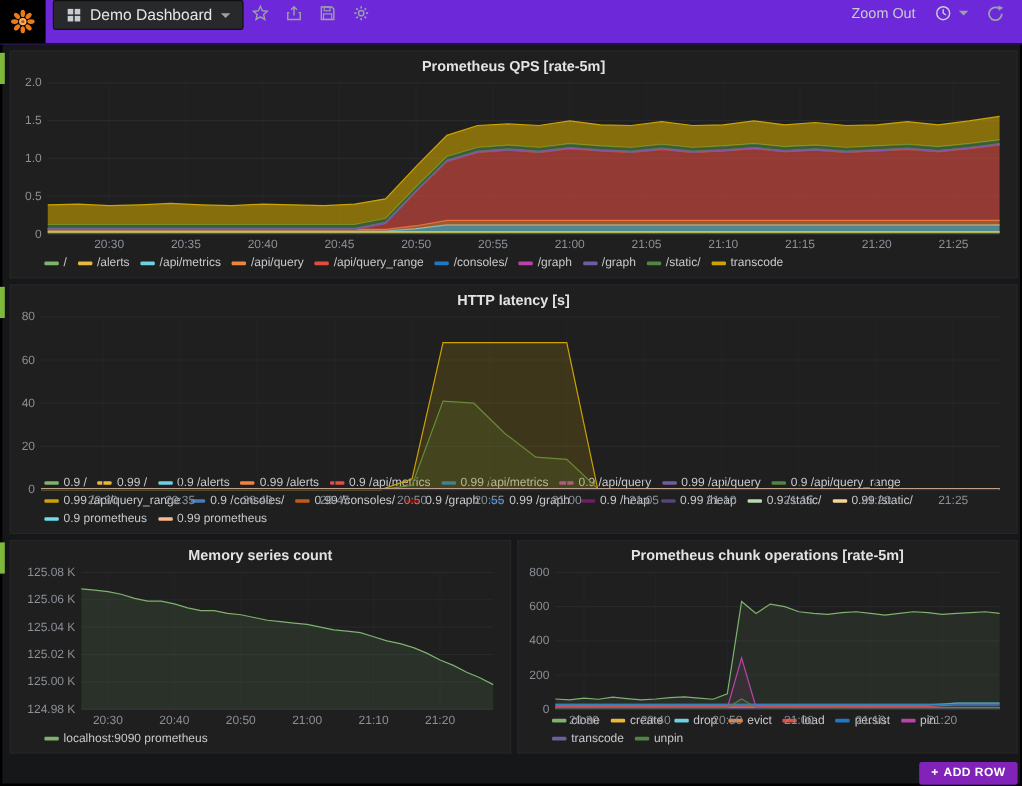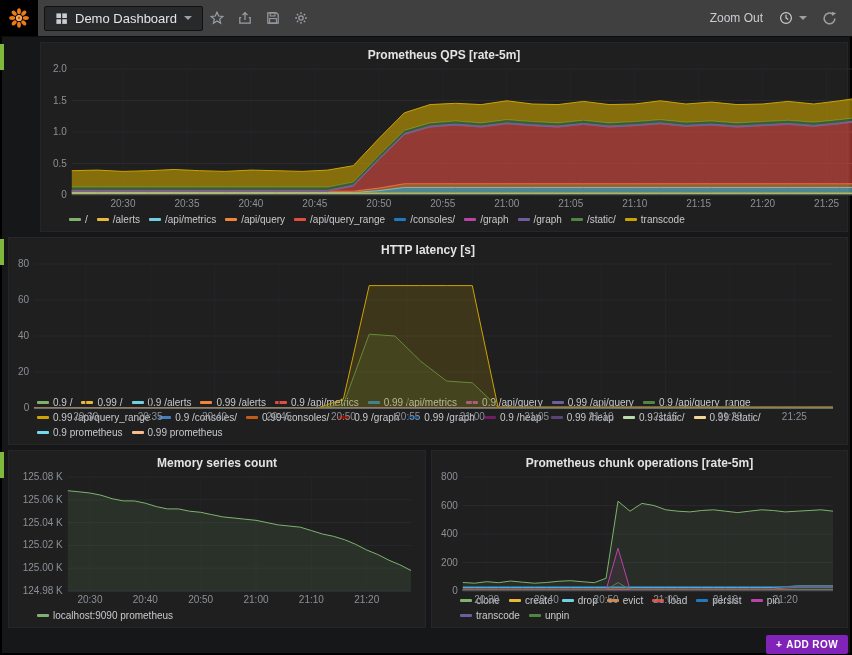--- a/index.html
+++ b/index.html
@@ -4,40 +4,40 @@
 <style>
   html,body{margin:0;padding:0;}
   body{
     width:852px;height:655px;overflow:hidden;
     background:#161719;color:#d8d9da;
     font-family:"Liberation Sans",sans-serif;
     box-shadow:inset 0 0 0 2px #000;
     position:relative;
   }
   
-  .navbar{height:36px;background:#404040;display:flex;align-items:center;border-bottom:1px solid #0b0c0d;}
+  .navbar{height:36px;background:#6d28d9;display:flex;align-items:flex-start;border-bottom:1px solid #0b0c0d;}
   .logo-box{width:38px;height:36px;background:#000;display:flex;align-items:center;justify-content:center;flex:0 0 auto;cursor:pointer;}
   .dash-picker{display:flex;align-items:center;gap:7px;background:#27292b;border:1px solid #111;color:#e3e5e8;
     font-size:13px;padding:4px 10px;margin-left:6px;cursor:pointer;border-radius:2px;font-family:inherit;}
   .nav-icon-btn{background:none;border:none;padding:4px 7px;cursor:pointer;display:flex;align-items:center;gap:5px;color:#9aa0a6;font-family:inherit;}
   .nav-text-btn{background:none;border:none;color:#c9cdd1;font-size:12px;cursor:pointer;padding:4px 8px;font-family:inherit;display:flex;align-items:center;gap:6px;}
   .spacer{flex:1;}
   .caret{width:0;height:0;border-left:4px solid transparent;border-right:4px solid transparent;border-top:4px solid #9aa0a6;display:inline-block;}
   .icon{display:inline-flex;}
   
   .dash{padding:5px 4px 0 8px;}
   .row{position:relative;margin-bottom:5px;}
   .row-tab{position:absolute;left:-8px;top:2px;width:4px;height:26px;background:#7eb93c;cursor:pointer;}
   .panel{background:#1f1f20;border:1px solid #262628;display:flex;flex-direction:column;padding:4px 6px;box-sizing:border-box;}
   .panel-title{text-align:center;font-size:12px;font-weight:bold;color:#e3e3e3;height:16px;line-height:16px;cursor:pointer;flex:0 0 auto;}
   .chart{flex:1 1 auto;min-height:0;position:relative;cursor:crosshair;}
   .legend{flex:0 0 auto;display:flex;flex-wrap:wrap;align-items:center;padding:2px 0 0 22px;min-height:15px;}
   .legend-item{display:inline-flex;align-items:center;margin-right:9px;font-size:10px;color:#c7c9cc;cursor:pointer;line-height:15px;white-space:nowrap;}
   .legend-dash{width:12px;height:3px;border-radius:1px;margin-right:4px;display:inline-block;}
-  .panel-qps{height:190px;margin-left:32px;}
+  .panel-qps{height:190px;}
   .panel-latency{height:208px;}
   .row-cols{display:flex;gap:5px;}
   .row-cols .panel{flex:1;height:178px;}
   
   .addrow-bar{display:flex;justify-content:flex-end;padding:2px 0 0 0;}
   .addrow-btn{background:#8122b8;border:none;color:#fff;font-size:10px;font-weight:bold;
     padding:4px 10px;cursor:pointer;border-radius:2px;letter-spacing:.4px;font-family:inherit;display:flex;align-items:center;gap:4px;}
   svg{display:block;}
 </style>
 </head>

